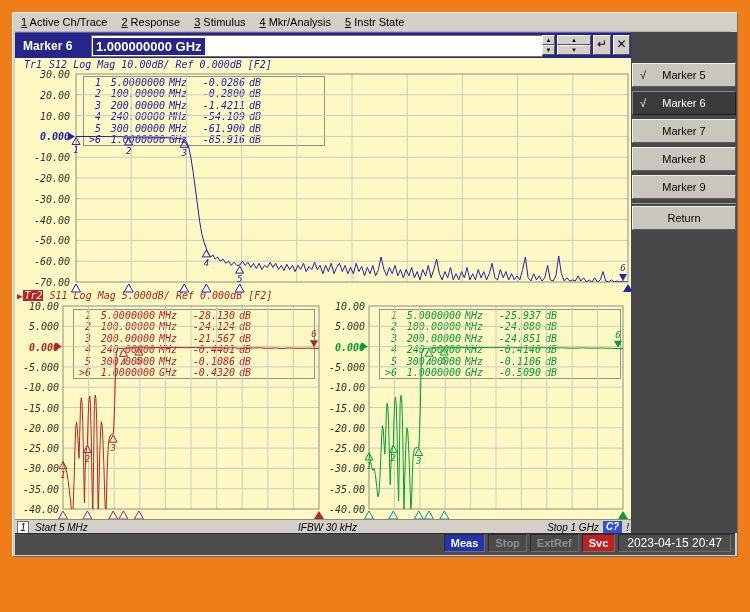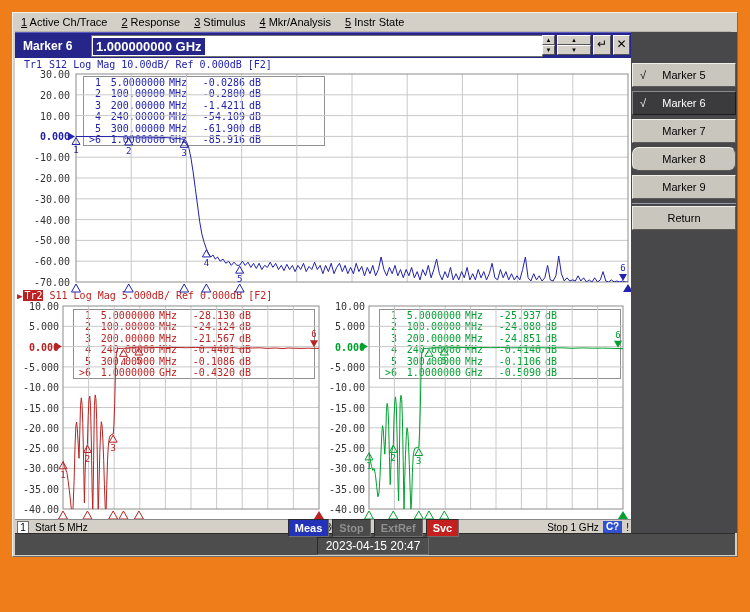--- a/index.html
+++ b/index.html
@@ -20,21 +20,21 @@
   #entry-field{position:absolute;left:76px;top:2px;width:450px;height:20px;background:#fff;
                border:1px solid #707070;display:flex;align-items:center;}
   #entry-value{background:#26268A;color:#fff;font-size:13px;font-weight:bold;padding:1px 3px;margin-left:1px;white-space:pre;}
   .ctrl{position:absolute;top:2px;height:20px;box-sizing:border-box;}
   .spin{display:flex;flex-direction:column;}
   .spin .sb{flex:1;background:#D4D0C8;border:1px solid;border-color:#fff #555 #555 #fff;
             font-size:6px;line-height:8px;text-align:center;color:#000;cursor:default;}
   .pushbtn{background:#D4D0C8;border:1px solid;border-color:#fff #555 #555 #fff;
            text-align:center;font-size:12px;line-height:17px;color:#000;cursor:default;}
   
-  #screen{position:absolute;left:2px;top:45px;width:616px;height:475px;background:#ffffff;}
+  #screen{position:absolute;left:2px;top:45px;width:616px;height:475px;background:#fef9c3;font-style:italic;}
   #labels-layer{position:absolute;left:0;top:0;width:616px;height:461px;z-index:1;}
   #plot-svg{position:absolute;left:0;top:0;z-index:2;}
   .chart-title{position:absolute;font-family:"DejaVu Sans Mono",monospace;font-size:10px;white-space:pre;}
   .tr-arrow{font-size:9px;margin-right:1px;}
   .tr-badge{padding:0 1px;}
   .tr-badge.inv{color:#fff;}
   .ytick{position:absolute;font-family:"DejaVu Sans Mono",monospace;font-size:10px;color:#333;
          text-align:right;white-space:pre;}
   .ytick.ref{font-weight:bold;}
   .mtable{position:absolute;border:1px solid #909090;font-family:"DejaVu Sans Mono",monospace;
@@ -57,21 +57,21 @@
   
   #softkeys{position:absolute;left:618px;top:19px;width:106px;height:501px;background:#48484A;}
   .softkey{position:absolute;left:1px;width:104px;height:24px;display:flex;align-items:center;
            justify-content:center;font-size:11px;cursor:default;box-sizing:border-box;}
   .softkey.light{background:#C9C6BE;color:#000;border:1px solid;border-color:#F0EFEA #5a5a5a #5a5a5a #F0EFEA;}
   .softkey.dark{background:#3B3B3D;color:#fff;border:1px solid;border-color:#8a8a8c #1c1c1c #1c1c1c #8a8a8c;}
   .softkey .chk{position:absolute;left:7px;font-size:11px;}
   #sk-sep{position:absolute;left:1px;width:104px;height:1px;background:#9a9aa8;}
   
   #statusbar{position:absolute;left:2px;top:520px;width:720px;height:21px;background:#4D4D4D;
-             border-top:1px solid #2e2e2e;display:flex;align-items:center;justify-content:flex-end;flex-direction:column;}
+             border-top:1px solid #2e2e2e;display:flex;align-items:flex-start;justify-content:flex-end;}
   .seg{font-size:11px;font-weight:bold;padding:1px 6px;margin-right:3px;line-height:14px;
        border:1px solid;border-color:#2b2b2b #6e6e6e #6e6e6e #2b2b2b;}
   .seg.blue{background:#2233B8;color:#fff;}
   .seg.dim{background:#4A4A4A;color:#8F8F8F;}
   .seg.red{background:#C42020;color:#fff;}
   #clock{font-size:12px;color:#fff;padding:1px 8px;margin-right:4px;border:1px solid;
          border-color:#2b2b2b #6e6e6e #6e6e6e #2b2b2b;line-height:14px;}
 </style>
 </head>
 <body>
@@ -352,21 +352,21 @@
         <span class="chk">√</span>
         <span>Marker 5</span>
       </div>
       <div class="softkey dark" style="top: 59px;">
         <span class="chk">√</span>
         <span>Marker 6</span>
       </div>
       <div class="softkey light" style="top: 87px;">
         <span>Marker 7</span>
       </div>
-      <div class="softkey light" style="top: 115px; border-radius: 7px;">
+      <div class="softkey light" style="top: 115px;">
         <span>Marker 8</span>
       </div>
       <div class="softkey light" style="top: 143px;">
         <span>Marker 9</span>
       </div>
       <div id="sk-sep" style="top: 171px;"></div>
       <div class="softkey light" style="top: 174px;">
         <span>Return</span>
       </div>
     </div>

